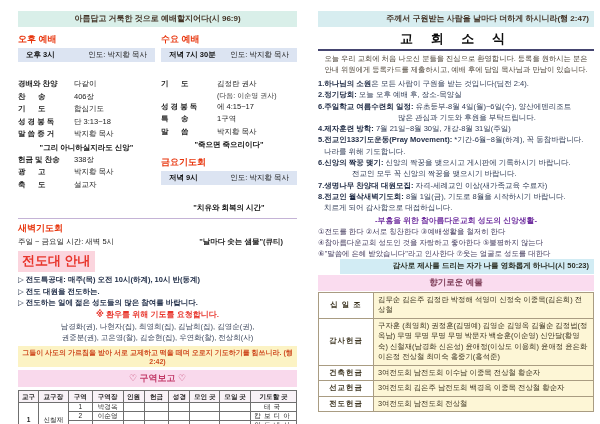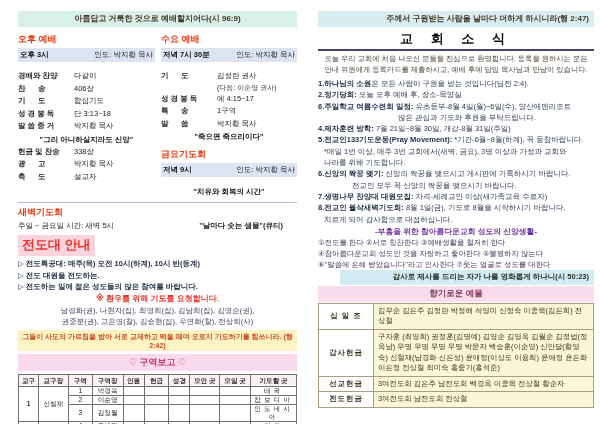--- a/index.html
+++ b/index.html
@@ -23,21 +23,21 @@
   .banner-pink{background:#f9d9ec;color:#c23a68;font-size:9px;font-weight:bold;
     text-align:center;padding:2px 0;margin-top:3px;}
   .banner-pink2{background:#fadcef;color:#7c3b56;font-size:8.5px;font-weight:bold;
     text-align:center;padding:2px 0;margin-top:1px;}
 
   .worship-wrap{display:flex;align-items:flex-start;gap:6px;margin-top:4px;}
   .subcol-l{width:137px;}
   .subcol-r{width:136px;}
   .sec-title{color:#e8360e;font-size:9px;font-weight:bold;margin:2px 0 2px;}
   .hl-row{background:#dce4f2;display:flex;justify-content:space-between;
-    font-size:7.5px;padding:2px 2px;margin-bottom:8px;}
+    font-size:7.5px;padding:2px 8px;margin-bottom:16px;}
   .hl-time{font-weight:bold;color:#111;}
   .hl-leader{color:#222;}
   .w-row{display:flex;font-size:7.5px;line-height:12.5px;color:#222;}
   .w-label{width:56px;font-weight:bold;white-space:pre;flex:none;color:#1c1c1c;}
   .w-value{flex:1;}
   .w-sub{font-size:7px;line-height:10px;margin-left:56px;color:#333;}
   .sermon{font-size:7.5px;font-weight:bold;text-align:center;color:#111;
     line-height:13px;}
   .divider{border-top:1px solid #c4b3d6;margin:4px 0 3px;}
   .dawn-row{display:flex;justify-content:space-between;font-size:7.5px;
@@ -288,21 +288,20 @@
     <div>안내 위원에게 등록카드를 제출하시고, 예배 후에 담임 목사님과 만남이 있습니다.</div>
   </div>
 
   <div class="news">
     <div><b>1.하나님의 소원</b><span>은 모든 사람이 구원을 받는 것입니다(딤전 2:4).</span></div>
     <div><b>2.정기당회:</b><span> 오늘 오후 예배 후, 장소-목양실</span></div>
     <div><b>6.주일학교 여름수련회 일정:</b><span> 유초등부-8월 4일(월)~6일(수), 양산에덴리조트</span></div>
     <div class="ind2"><span>많은 관심과 기도와 후원을 부탁드립니다.</span></div>
     <div><b>4.제자훈련 방학:</b><span> 7월 21일~8월 30일, 개강-8월 31일(주일)</span></div>
     <div><b>5.전교인133기도운동(Pray Movement):</b><span> *기간-6월~8월(하계), 꼭 동참바랍니다.</span></div>
-    <div class="ind1"><span>*매일 1번 이상, 매주 3번 교회에서(새벽, 금요), 3명 이상과 가정과 교회와</span></div>
     <div class="ind1"><span>나라를 위해 기도합니다.</span></div>
     <div><b>6.신앙의 짝꿍 맺기:</b><span> 신앙의 짝꿍을 맺으시고 게시판에 기록하시기 바랍니다.</span></div>
     <div class="ind3"><span>전교인 모두 꼭 신앙의 짝꿍을 맺으시기 바랍니다.</span></div>
     <div><b>7.생명나무 찬양대 대원모집:</b><span> 자격-세례교인 이상(새가족교육 수료자)</span></div>
     <div><b>8.전교인 월삭새벽기도회:</b><span> 8월 1일(금), 기도로 8월을 시작하시기 바랍니다.</span></div>
     <div class="ind1"><span>치르게 되어 감사함으로 대접하십니다.</span></div>
   </div>
 
   <div>
     <div class="revival-title">-부흥을 위한 참아름다운교회 성도의 신앙생활-</div>
@@ -318,20 +317,24 @@
     <tbody>
         <tr>
       <td class="off-label">십 일 조</td>
       <td class="off-value">김무순 김은주 김정란 박정해 석영미 신정숙 이종목(김은희) 전상철</td>
     </tr>
     <tr>
       <td class="off-label">감사헌금</td>
       <td class="off-value">구자훈 (최영희) 권정훈(김명예) 김영순 김영옥 김월순 김정법(정옥남) 무명 무명 무명 무명 박문자 백승훈(이순영) 신안달(황영숙) 신철재(남경화 신은성) 윤애정(이상도 이용희) 윤애정 윤은화 이은정 전상철 최미숙 홍중기(홍석준)</td>
     </tr>
     <tr>
+      <td class="off-label">건축헌금</td>
+      <td class="off-value">3여전도회 남전도회 이수남 이종목 전상철 황순자</td>
+    </tr>
+    <tr>
       <td class="off-label">선교헌금</td>
       <td class="off-value">3여전도회 김은주 남전도회 백경옥 이종목 전상철 황순자</td>
     </tr>
     <tr>
       <td class="off-label">전도헌금</td>
       <td class="off-value">3여전도회 남전도회 전상철</td>
     </tr>
   </tbody>
     </table>
 

